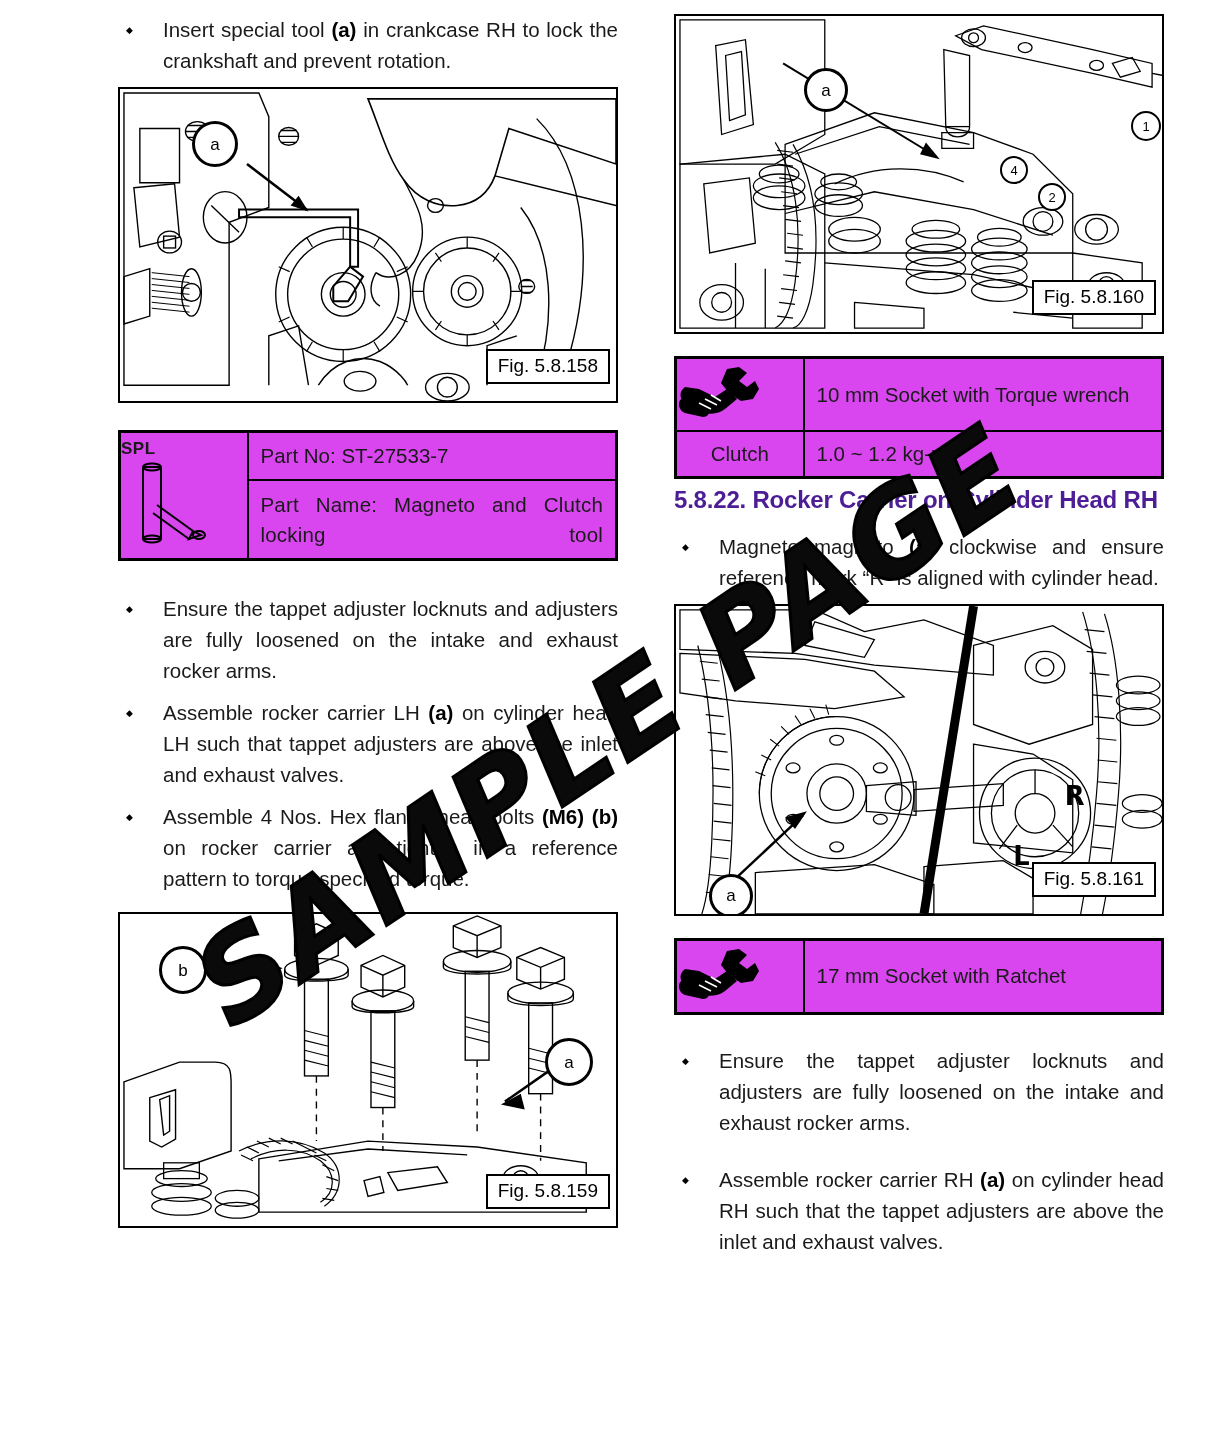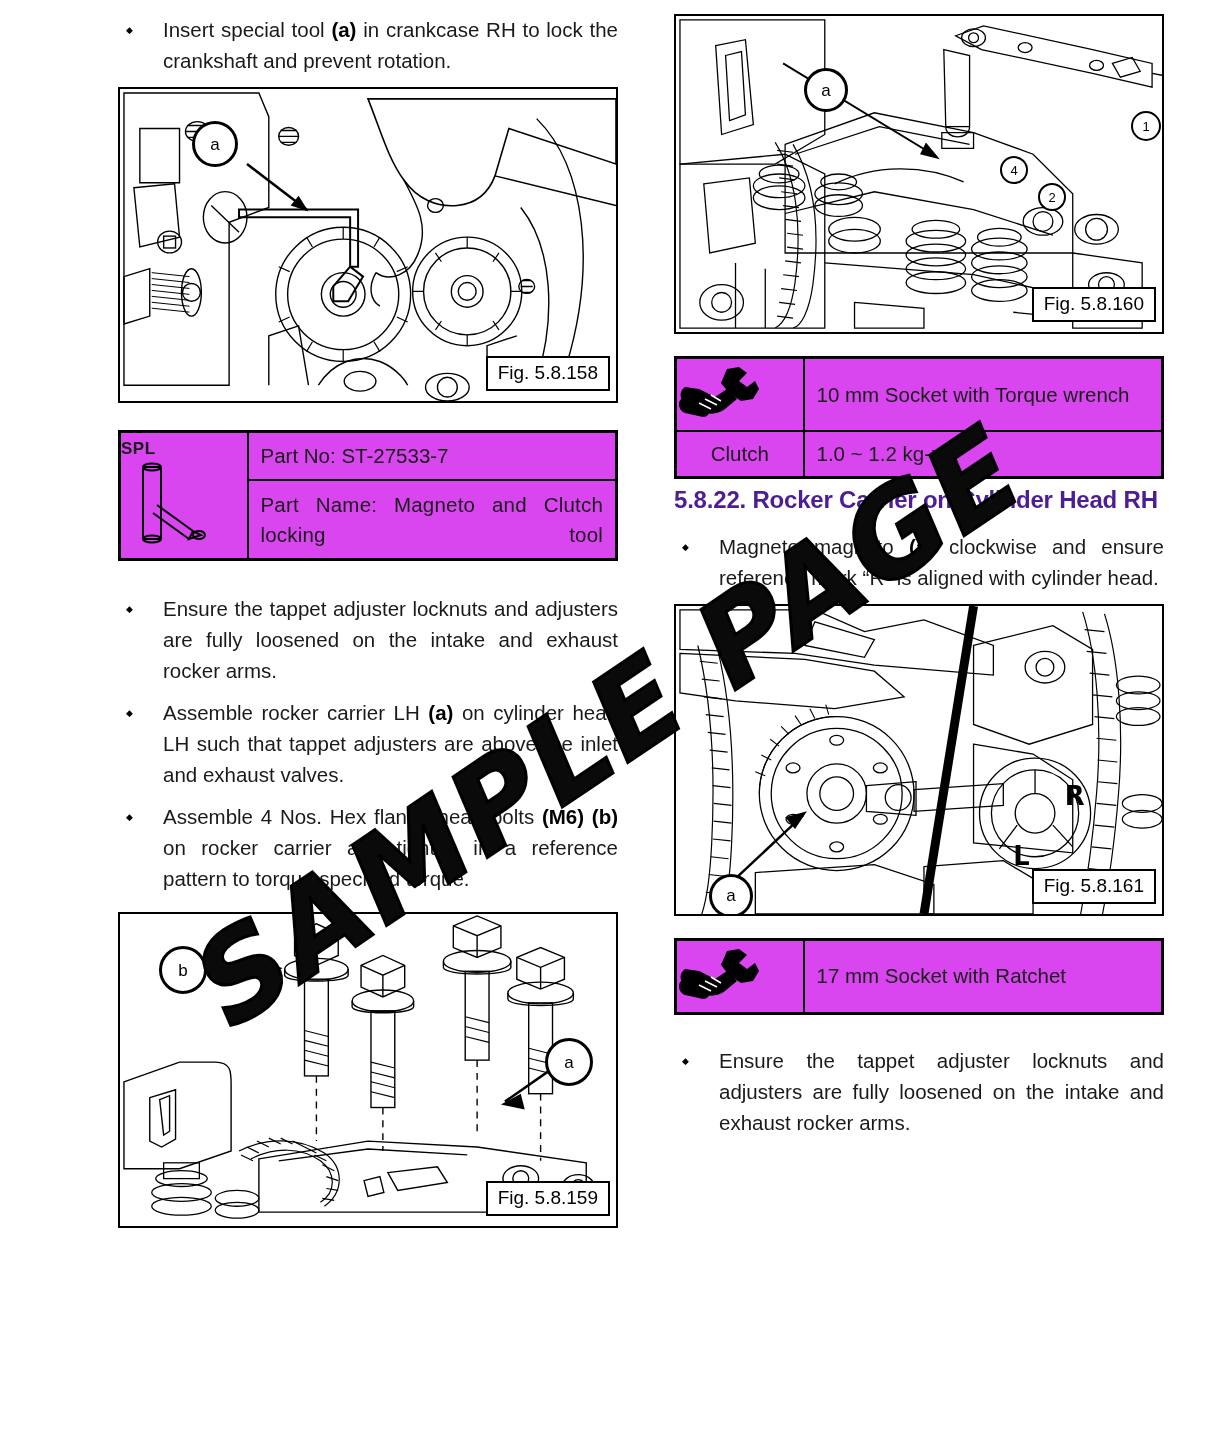--- a/index.html
+++ b/index.html
@@ -43,21 +43,21 @@
 
   
   .figbox {
     position: relative;
     border: 2px solid #000;
     background: #fff;
     overflow: hidden;
   }
   .figlabel {
     position: absolute;
-    right: 6px; bottom: 10px;
+    right: 6px; bottom: 17px;
     border: 2px solid #000;
     background: #fff;
     padding: 3px 10px 4px 10px;
     font-size: 19px;
     line-height: 24px;
     white-space: nowrap;
     z-index: 6;
   }
   .figsvg { display: block; width: 100%; height: 100%; }
 
@@ -572,19 +572,22 @@
           <span>17 mm Socket with Ratchet</span>
         </td>
       </tr>
     </tbody>
       </table>
 
     <div style="margin-top:30px;">
       <div class="bullet loose">
         <span>Ensure the tappet adjuster locknuts and adjusters are fully loosened on the intake and exhaust rocker arms.</span>
       </div>
+      <div class="bullet">
+        <span>Assemble rocker carrier RH </span><b>(a)</b><span> on cylinder head RH such that the tappet adjusters are above the inlet and exhaust valves.</span>
+      </div>
     </div>
 
   </div>
 
   <div id="watermark">SAMPLE PAGE</div>
 
 </div>
 
 </body></html>

